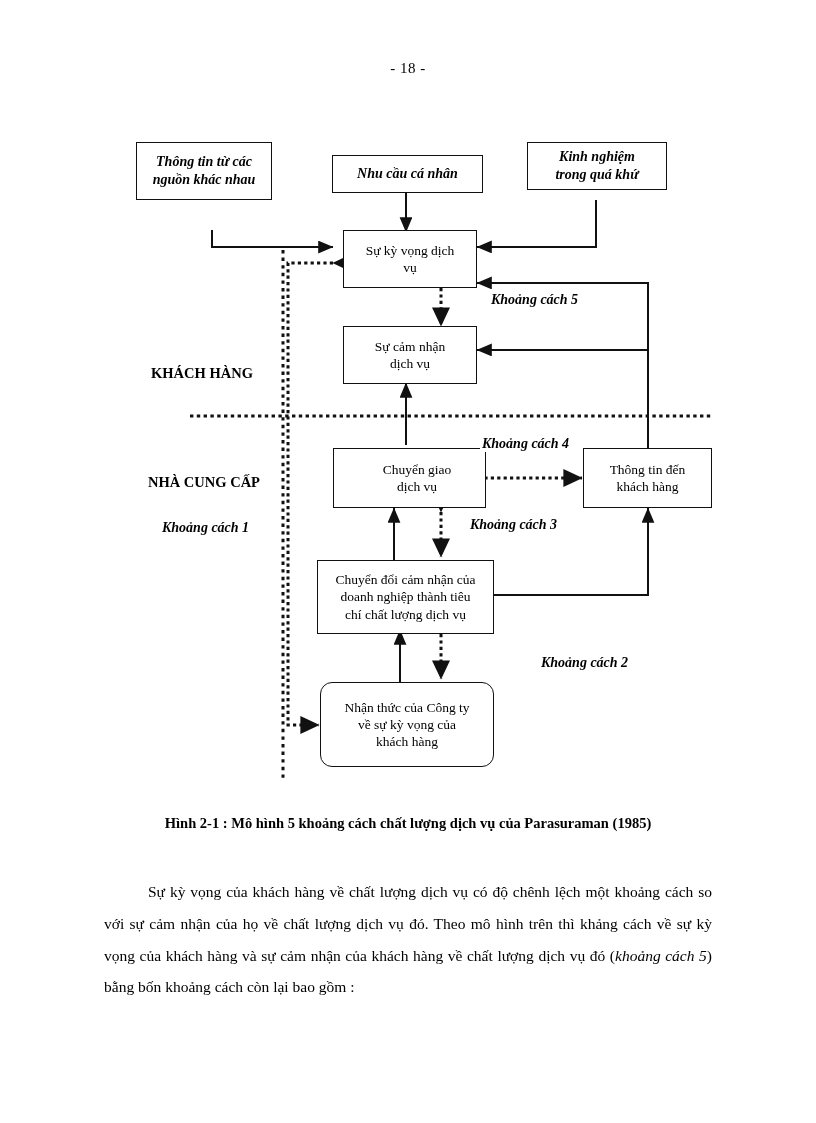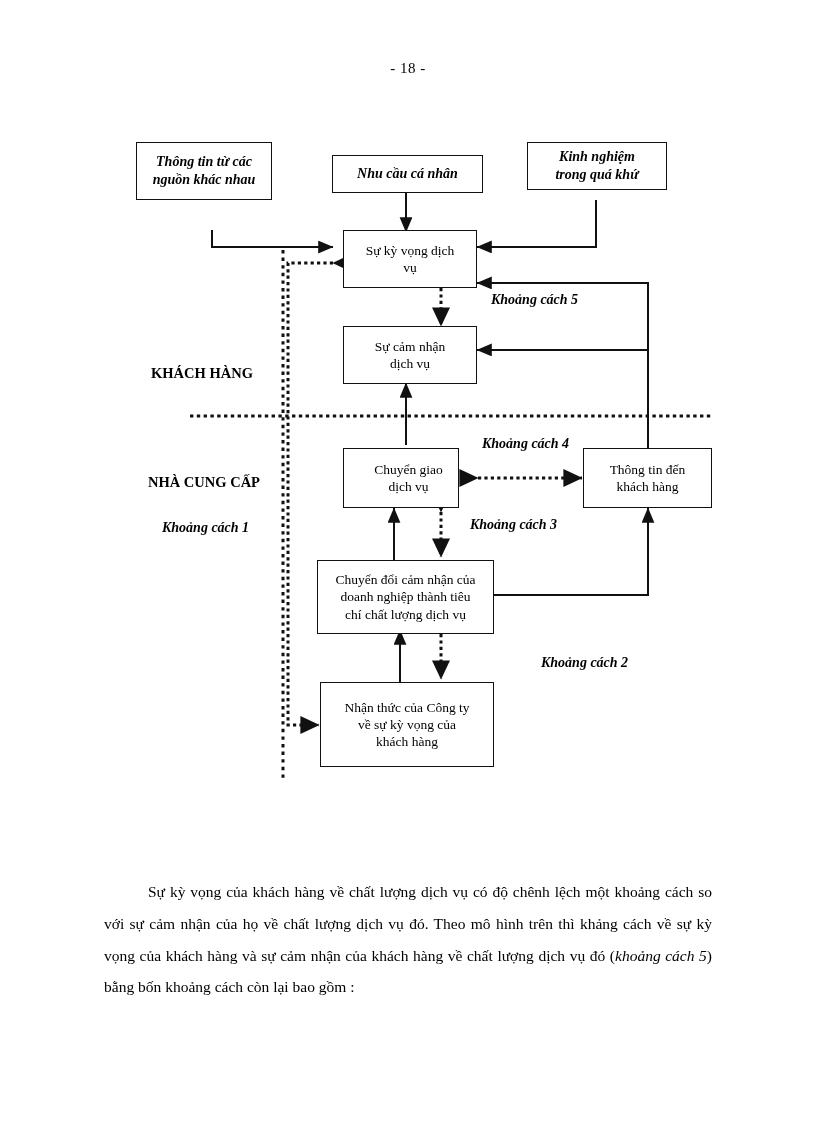--- a/index.html
+++ b/index.html
@@ -142,45 +142,46 @@
     </div>
 
     <div class="node" style="left:343px; top:100px; width:134px; height:58px;">
       <span>Sự kỳ vọng dịch<br>vụ</span>
     </div>
 
     <div class="node" style="left:343px; top:196px; width:134px; height:58px;">
       <span>Sự cảm nhận<br>dịch vụ</span>
     </div>
 
-    <div class="node" style="left:343px; top:318px; width:116px; height:60px;padding-left:19px;">
+    <div class="node" style="left:333px; top:318px; width:153px; height:60px;padding-left:19px;">
       <span>Chuyển giao<br>dịch vụ</span>
     </div>
 
     <div class="node" style="left:583px; top:318px; width:129px; height:60px;">
       <span>Thông tin đến<br>khách hàng</span>
     </div>
 
     <div class="node" style="left:317px; top:430px; width:177px; height:74px;">
       <span>Chuyển đổi cảm nhận của<br>doanh nghiệp thành tiêu<br>chí chất lượng dịch vụ</span>
     </div>
 
-    <div class="node" style="left:320px; top:552px; width:174px; height:85px;">
+    <div class="node" style="left:320px; top:552px; width:174px; height:85px;border-radius:12px;">
       <span>Nhận thức của Công ty<br>về sự kỳ vọng của<br>khách hàng</span>
     </div>
 
     <div class="zone-label" style="left:151px; top:235px;">KHÁCH HÀNG</div>
     <div class="zone-label" style="left:148px; top:328px;margin-top:16px;">NHÀ CUNG CẤP</div>
 
     <div class="gap-label" style="left:160px; top:390px;">Khoảng cách 1</div>
     <div class="gap-label" style="left:500px; top:525px;margin-left:39px;">Khoảng cách 2</div>
     <div class="gap-label" style="left:468px; top:387px;">Khoảng cách 3</div>
     <div class="gap-label" style="left:480px; top:306px;">Khoảng cách 4</div>
     <div class="gap-label" style="left:489px; top:162px;">Khoảng cách 5</div>
 
   </div>
 
+  <div id="caption">Hình 2-1 : Mô hình 5 khoảng cách chất lượng dịch vụ của Parasuraman (1985)</div>
 
   <div id="body-text">
     <span class="indent" style="display:inline-block;width:44px;"></span><span>Sự kỳ vọng của khách hàng về chất lượng dịch vụ có độ chênh lệch một khoảng cách so với sự cảm nhận của họ về chất lượng dịch vụ đó. Theo mô hình trên thì khảng cách về sự kỳ vọng của khách hàng và sự cảm nhận của khách hàng về chất lượng dịch vụ đó (</span><i>khoảng cách 5</i><span>) bằng bốn khoảng cách còn lại bao gồm :</span>
   </div>
 
 </div>
 
 </body></html>

